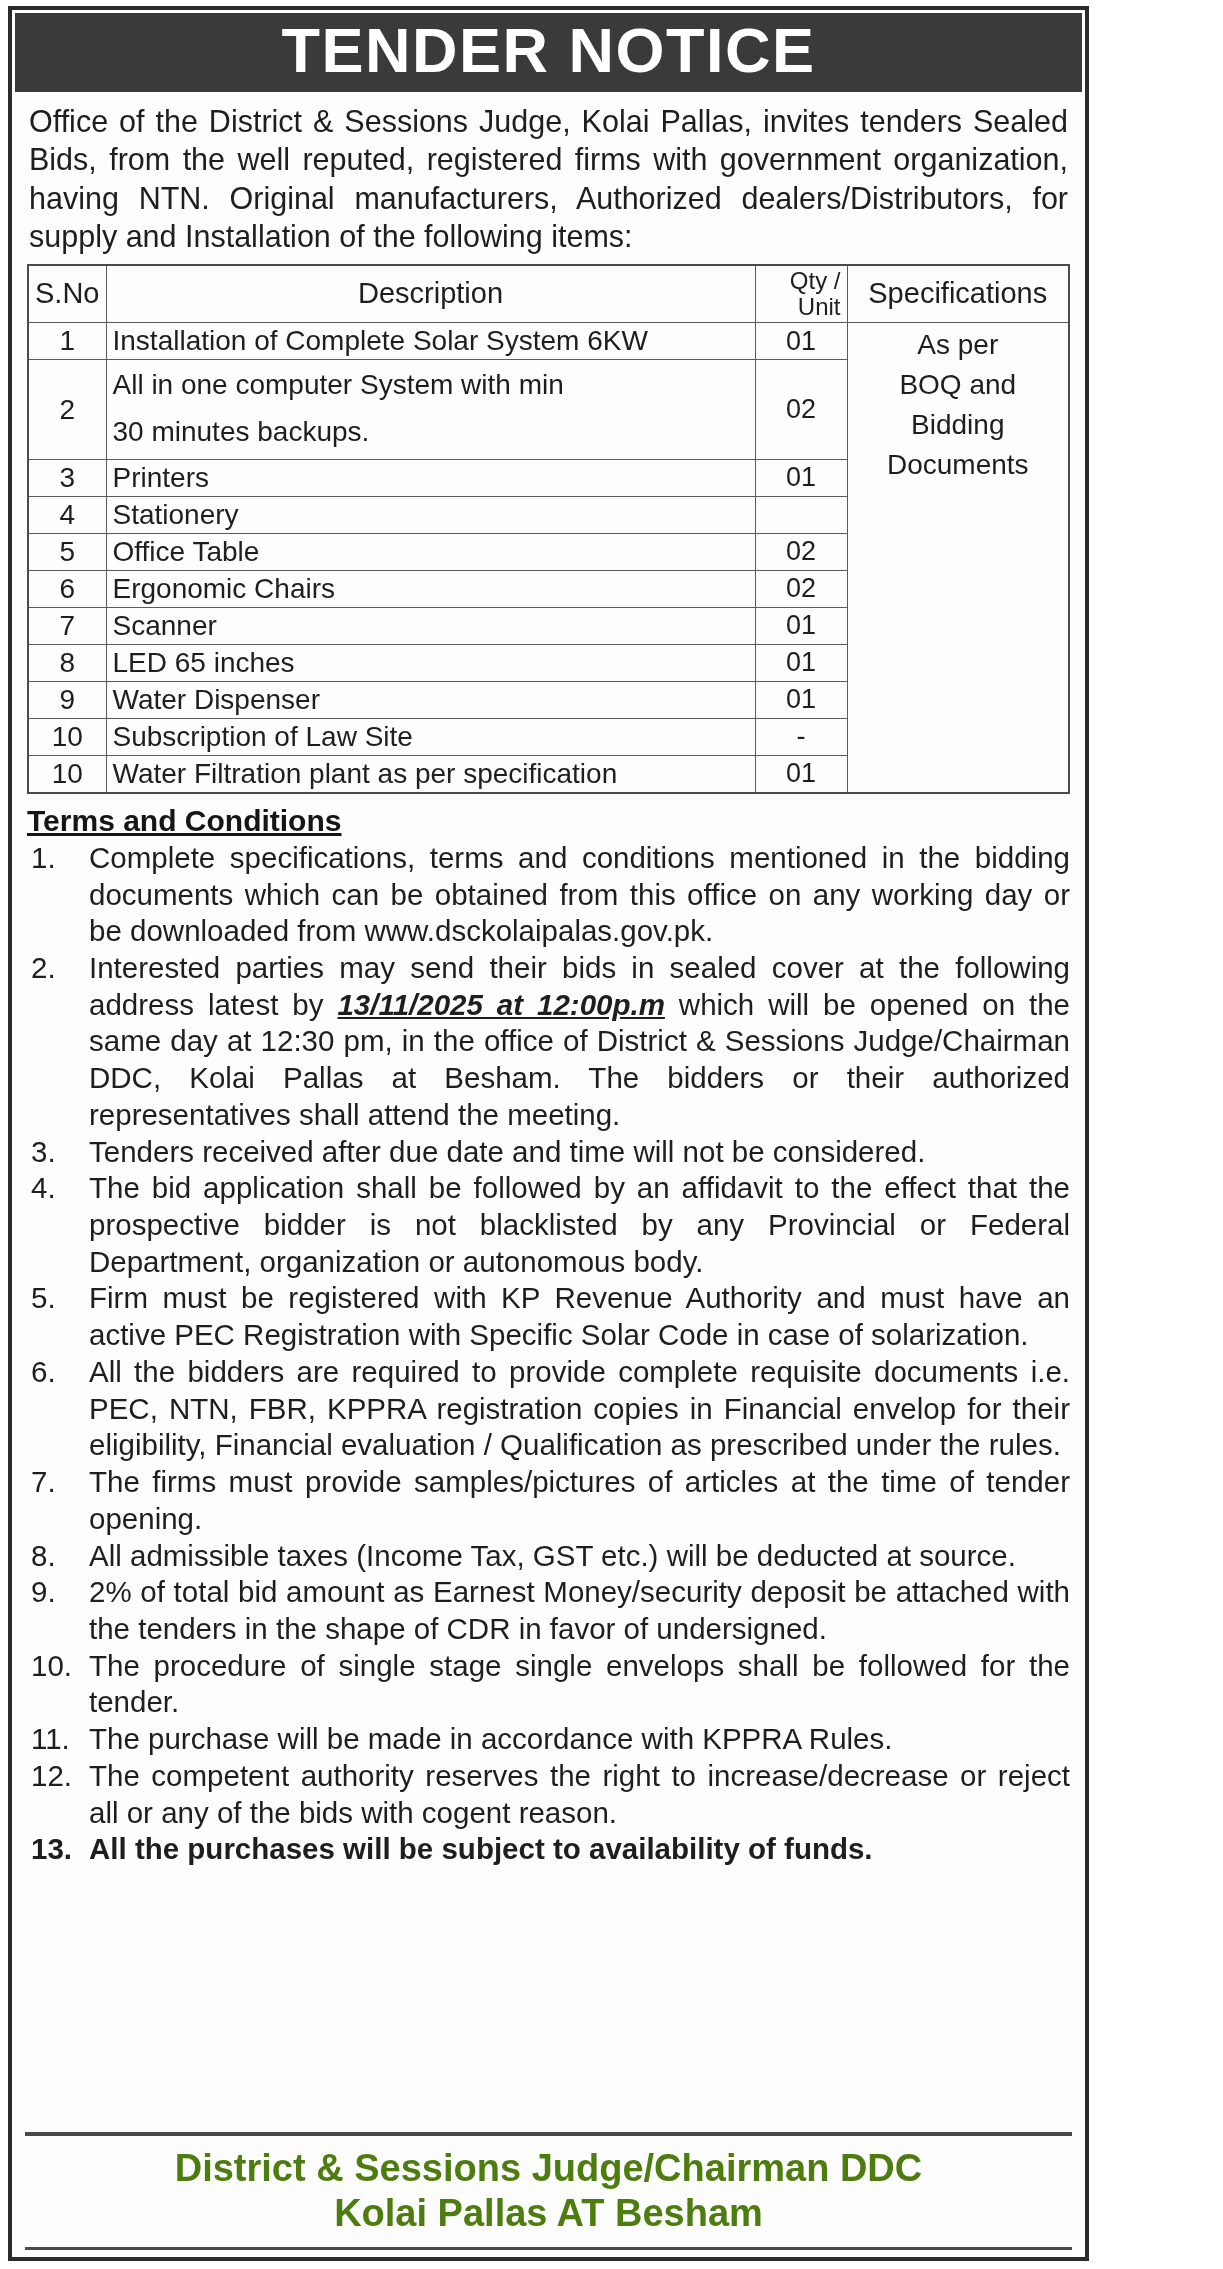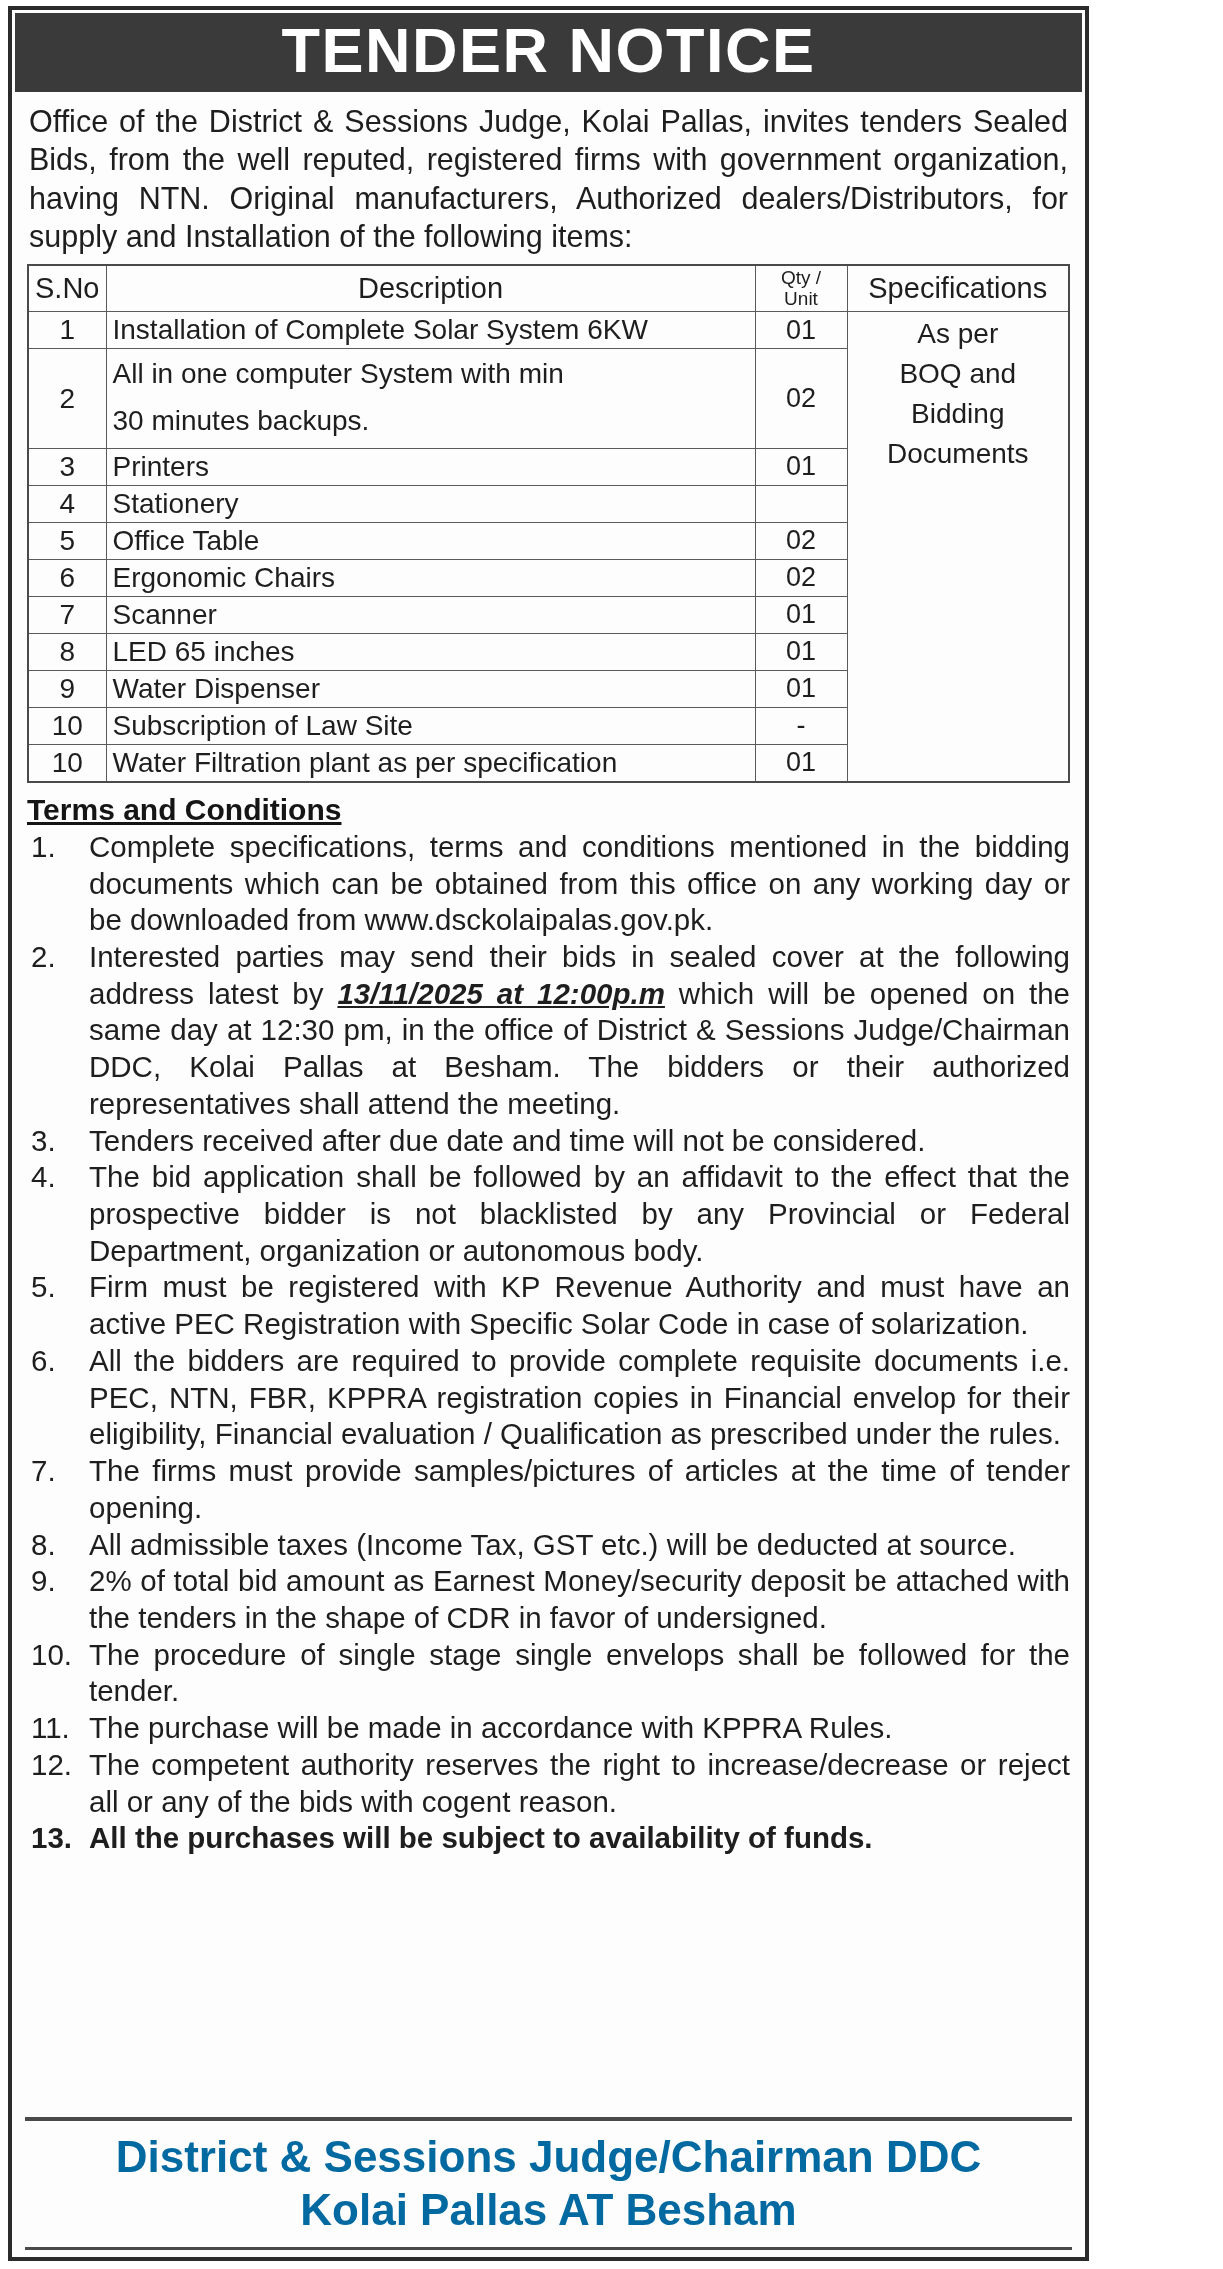--- a/index.html
+++ b/index.html
@@ -81,22 +81,22 @@
   col.c-spec   { width: 222px; }
 
   th.h-sno, th.h-desc, th.h-spec {
     font-size: 29px;
     text-align: center;
     line-height: 1.1;
     padding-top: 3px;
     padding-bottom: 3px;
   }
   th.h-qty {
-    font-size: 19px;
-    text-align: center;
+    font-size: 24px;
+    text-align: right;
     line-height: 1.1;
   }
   td.sno {
     text-align: center;
     font-size: 28px;
   }
   td.desc {
     text-align: left;
     font-size: 28px;
     padding-left: 12px;
@@ -165,24 +165,24 @@
   
   .footer {
     border-top: 4px solid #4a4a4a;
     border-bottom: 3px solid #4a4a4a;
     margin: 6px 10px 4px 10px;
     padding: 10px 0 10px 0;
     text-align: center;
     flex: 0 0 auto;
   }
   .footer-line {
-    font-size: 44px;
+    font-size: 38px;
     font-weight: bold;
     line-height: 1.2;
-    color: #0369a1;
+    color: #4d7c0f;
   }
 </style>
 </head>
 <body>
 
 <div id="page">
   <div class="frame">
 
     <div class="banner">
       <div class="banner-title">TENDER NOTICE</div>

